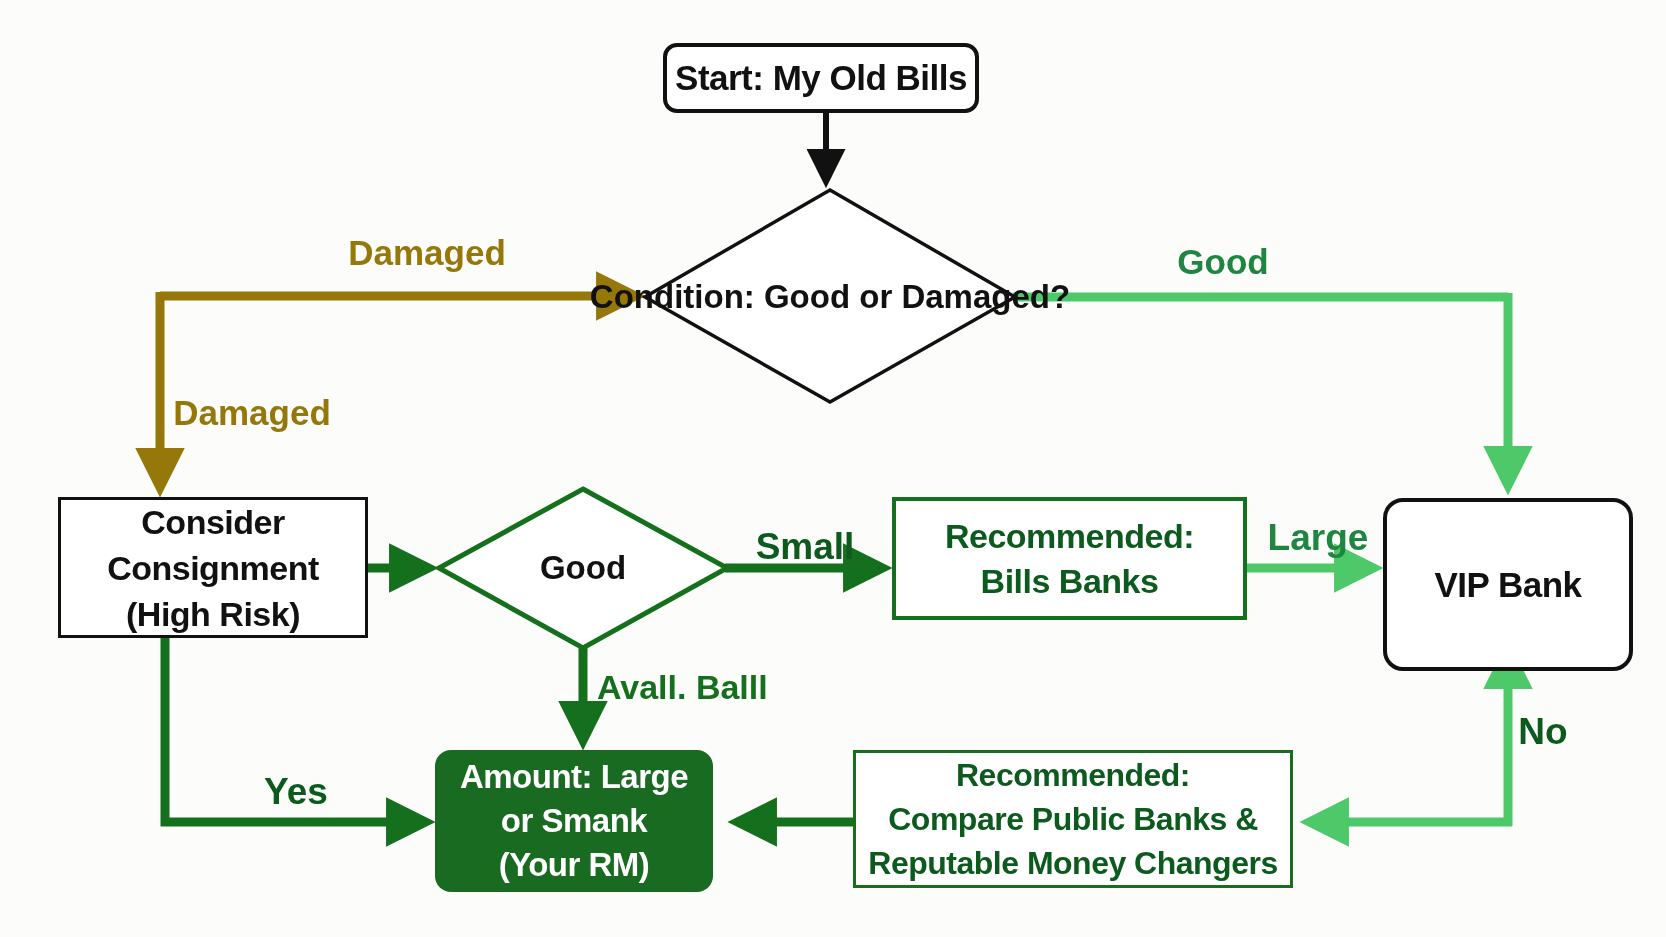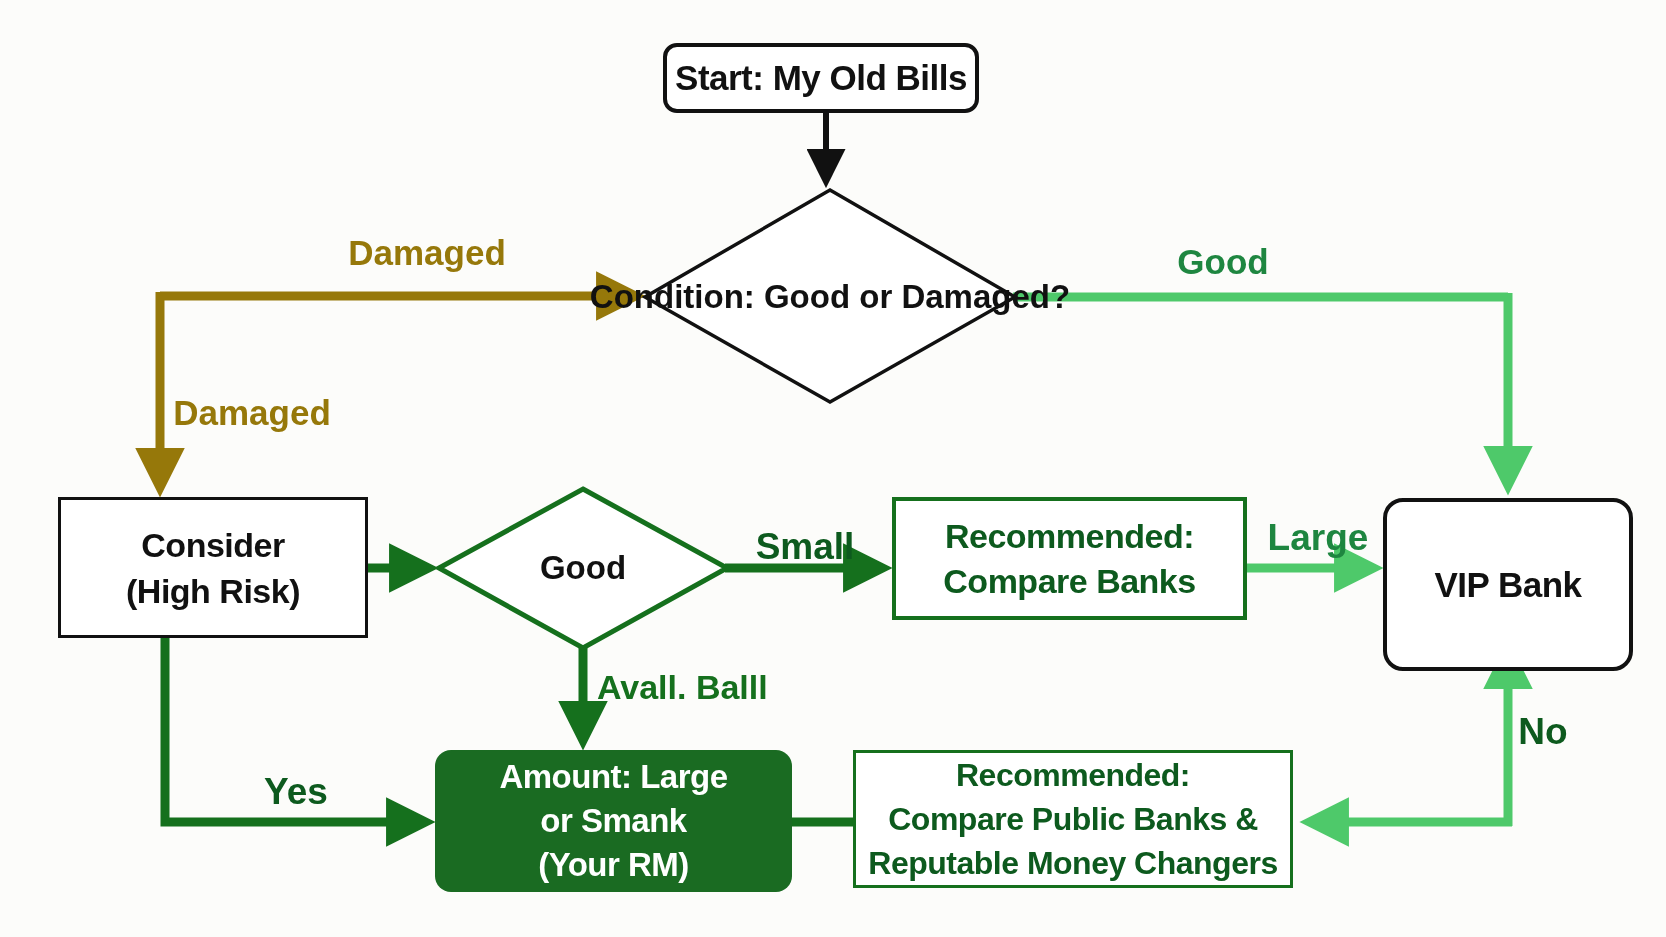--- a/index.html
+++ b/index.html
@@ -49,21 +49,21 @@
     color:var(--deep_green);
   }
   .box-vip{
     left:1383px;top:498px;width:250px;height:173px;
     border:4px solid var(--line_black);
     border-radius:20px;
     font-size:35px;line-height:45px;letter-spacing:-0.5px;
     color:var(--line_black);
   }
   .box-amount{
-    left:435px;top:750px;width:357px;height:142px;
+    left:435px;top:750px;width:278px;height:142px;
     background:var(--amount_fill);
     border-radius:16px;
     font-size:33px;line-height:44px;letter-spacing:-0.5px;
     color:#ffffff;border:none;
   }
   .box-compare{
     left:853px;top:750px;width:440px;height:138px;
     border:3px solid var(--dark_green);
     font-size:32px;line-height:44px;letter-spacing:-0.5px;
     color:var(--deep_green);
@@ -167,28 +167,29 @@
   </div>
 
   <div class="diamond-label cond-label">
     <span class="ln">Condition:</span>
     <span class="ln">Good or</span>
     <span class="ln">Damaged?</span>
   </div>
 
   <div class="node box-consider">
     <span class="ln">Consider</span>
+    <span class="ln">Consignment</span>
     <span class="ln">(High Risk)</span>
   </div>
 
   <div class="diamond-label good-diamond-label">Good</div>
 
   <div class="node box-public">
     <span class="ln">Recommended:</span>
-    <span class="ln">Compare Banks</span>
+    <span class="ln">Bills Banks</span>
   </div>
 
   <div class="node box-vip">
     <span class="ln">VIP Bank</span>
   </div>
 
   <div class="node box-amount">
     <span class="ln">Amount: Large</span>
     <span class="ln">or Smank</span>
     <span class="ln">(Your RM)</span>

